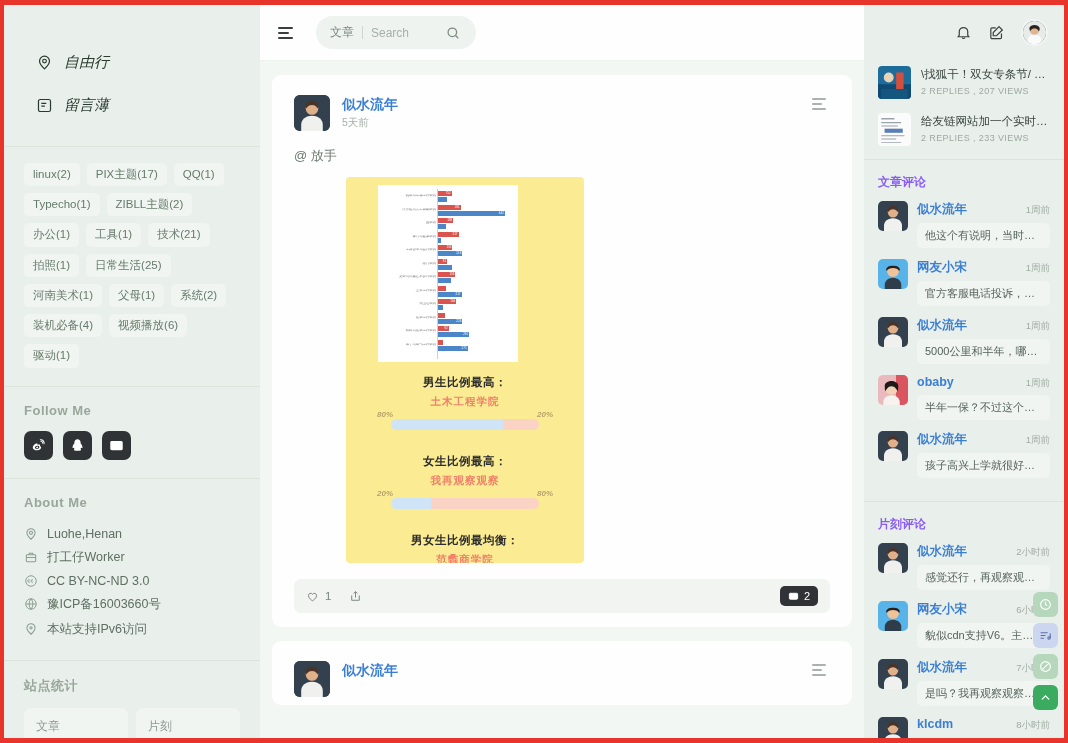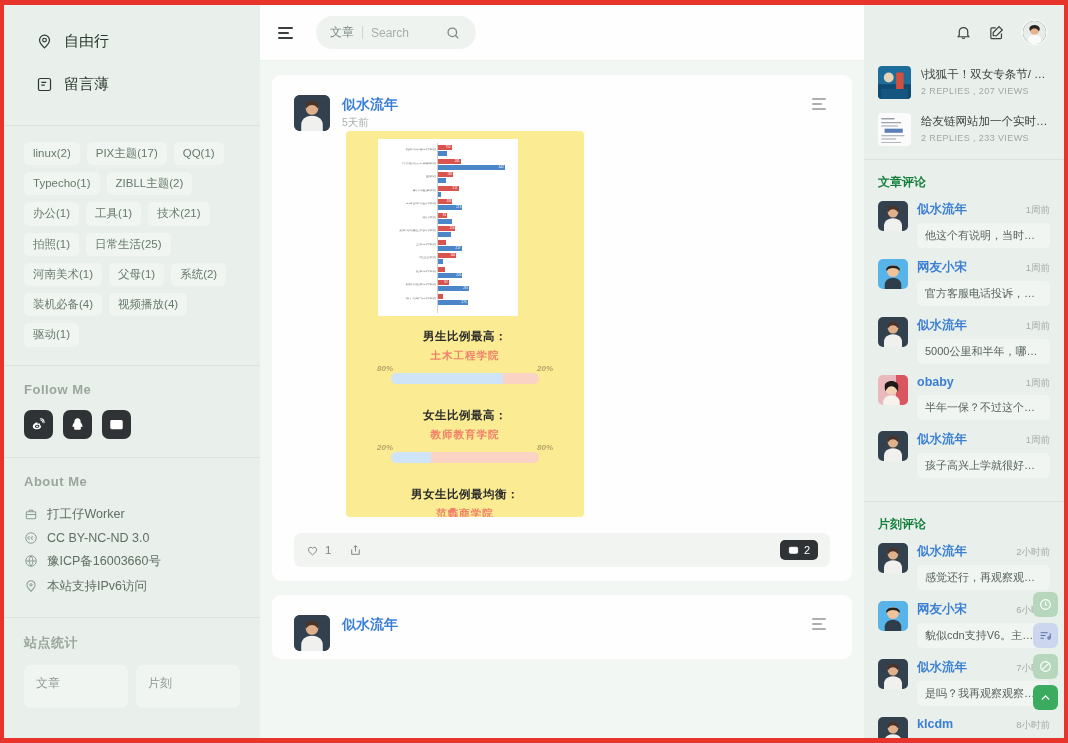--- a/index.html
+++ b/index.html
@@ -298,21 +298,21 @@
     font-size: 11.5px; color: #3a4440;
     white-space: nowrap; overflow: hidden; text-overflow: ellipsis;
     line-height: 1.4;
   }
   .hot-sub {
     font-size: 9px; color: #9fa9a2; margin-top: 4px;
     letter-spacing: .4px;
   }
 
   .rs-section { padding: 14px 14px 6px 14px; border-top: 1px solid #dde4de; margin-top: 6px;}
-  .rs-title { font-size: 12px; color: #15803d; font-weight: bold; margin-bottom: 10px; }
+  .rs-title { font-size: 12px; color: #8b5cf6; font-weight: bold; margin-bottom: 10px; }
   .cmt { display: flex; gap: 9px; margin-bottom: 11px; }
   .cmt-av {
     width: 30px; height: 30px; flex: 0 0 30px;
     border-radius: 5px; overflow: hidden;
   }
   .cmt-av svg { width:100%; height:100%; display:block; }
   .cmt-body { flex: 1 1 auto; min-width: 0; }
   .cmt-head { display: flex; align-items: baseline; justify-content: space-between; gap: 6px;}
   .cmt-name { font-size: 12.5px; color: #3b7fd4; font-weight: bold; white-space:nowrap; cursor:pointer;}
   .cmt-time { font-size: 9.5px; color: #a2aca5; white-space: nowrap; }
@@ -343,21 +343,21 @@
   .fb3 { background: #b7d7bd; }
   .fb4 { background: #3bab5f; }
 </style>
 </head>
 <body>
 
 <div id="viewport">
 
   <aside class="left-sidebar">
 
-    <div class="ls-card" style="padding-top:18px;padding-bottom:22px;">
+    <div class="ls-card" style="padding-top:39px;padding-bottom:22px;font-style:italic;">
       <div class="nav-item">
         <span class="nav-ico">
           <svg viewBox="0 0 24 24" fill="none" stroke="#2b3a2e" stroke-width="1.7">
             <path d="M12 21s7-6.2 7-11a7 7 0 1 0-14 0c0 4.8 7 11 7 11z"></path>
             <circle cx="12" cy="10" r="2.6"></circle>
           </svg>
         </span>
         <span>自由行</span>
       </div>
       <div class="nav-item" style="margin-top:6px;">
@@ -380,21 +380,21 @@
         <span class="tag">ZIBLL主题(2)</span>
         <span class="tag">办公(1)</span>
         <span class="tag">工具(1)</span>
         <span class="tag">技术(21)</span>
         <span class="tag">拍照(1)</span>
         <span class="tag">日常生活(25)</span>
         <span class="tag">河南美术(1)</span>
         <span class="tag">父母(1)</span>
         <span class="tag">系统(2)</span>
         <span class="tag">装机必备(4)</span>
-        <span class="tag">视频播放(4)</span>
+        <span class="tag">视频播放(6)</span>
         <span class="tag">驱动(1)</span>
       </div>
     </div>
 
     <div class="ls-card">
       <div class="card-title">Follow Me</div>
       <div class="social-row">
         <span class="social-btn">
           <svg viewBox="0 0 24 24">
               <path d="M9.8 19.6c-3.9 0-7-2-7-4.6 0-1.3.8-2.8 2.3-4.2 2-1.8 4.3-2.6 5.2-1.8.4.4.4 1 .2 1.7-.1.4.4.2.4.2 1.6-.7 3-.7 3.5 0 .3.4.3 1 0 1.7-.1.3 0 .4.2.4.8.2 1.6 1 1.6 2 0 2-2.9 4.6-6.4 4.6zm-.2-7.2c-2 .2-3.5 1.5-3.4 2.9.1 1.4 1.8 2.4 3.8 2.2 2-.2 3.5-1.5 3.4-3-.1-1.4-1.8-2.3-3.8-2.1zm.1 1.4c.9-.1 1.7.4 1.8 1.1.1.7-.6 1.4-1.5 1.5-.9.1-1.7-.4-1.8-1.1-.1-.7.6-1.4 1.5-1.5zM18.4 5.5c-.7-.8-1.8-1.1-2.8-.9a.78.78 0 0 0-.6.93c.1.4.5.7.9.6.5-.1 1.1 0 1.5.5.4.4.5 1 .3 1.5-.1.4.1.8.5.9.4.1.8-.1.9-.5.3-1 .1-2.2-.7-3.03zm1.9-1.7c-1.4-1.6-3.5-2.2-5.5-1.8-.5.1-.8.6-.7 1 .1.5.6.8 1 .7 1.4-.3 2.9.1 3.9 1.3 1 1.1 1.3 2.6.9 4-.1.5.1.9.6 1 .4.1.9-.1 1-.6.5-1.9.1-4-1.2-5.6z"></path>
@@ -409,20 +409,29 @@
           <svg viewBox="0 0 24 24" fill="none" stroke="#fff" stroke-width="1.8">
             <rect x="3" y="5.5" width="18" height="13" rx="1.5"></rect>
             <path d="M3.6 6.5 12 13l8.4-6.5"></path>
           </svg>
         </span>
       </div>
     </div>
 
     <div class="ls-card">
       <div class="card-title">About Me</div>
+      <div class="about-line">
+        <span class="aico">
+          <svg viewBox="0 0 24 24" fill="none" stroke="#6d8374" stroke-width="1.8">
+              <path d="M12 21s7-6.2 7-11a7 7 0 1 0-14 0c0 4.8 7 11 7 11z"></path>
+              <circle cx="12" cy="10" r="2.6"></circle>
+            </svg>
+        </span>
+        <span>Luohe,Henan</span>
+      </div>
       <div class="about-line">
         <span class="aico">
           <svg viewBox="0 0 24 24" fill="none" stroke="#6d8374" stroke-width="1.8">
               <rect x="4" y="8" width="16" height="12" rx="1.5"></rect>
               <path d="M9 8V5.5h6V8M4 13h16"></path>
             </svg>
         </span>
         <span>打工仔Worker</span>
       </div>
       <div class="about-line">
@@ -506,20 +515,21 @@
             <div class="post-author">似水流年</div>
             <div class="post-time">5天前</div>
           </div>
           <div class="post-more">
               <i></i>
               <i></i>
               <i></i>
             </div>
         </div>
 
+        <div class="post-tagline">@ 放手</div>
 
         <div class="post-image">
 
           <div class="ig-chart">
             <div class="ig-axis"></div>
             <div class="ig-row">
                 <div class="ig-lbl">机电与车辆工程学院</div>
                 <div class="ig-bars">
                   <div class="ig-bar m" style="width:18%">
                     <span>752</span>
@@ -643,21 +653,21 @@
                 <span class="ig-pct r">20%</span>
                 <div class="ig-split">
                     <div class="b" style="width:76%"></div>
                     <div class="p" style="width:24%"></div>
                   </div>
               </div>
             </div>
 
             <div class="ig-block" style="margin-top:24px;">
               <div class="ig-h">女生比例最高：</div>
-              <div class="ig-sub">教师教育学院</div>
+              <div class="ig-sub">我再观察观察</div>
               <div class="ig-splitwrap">
                 <span class="ig-pct l">20%</span>
                 <span class="ig-pct r">80%</span>
                 <div class="ig-split">
                     <div class="b" style="width:27%"></div>
                     <div class="p" style="width:73%"></div>
                   </div>
               </div>
             </div>
 

